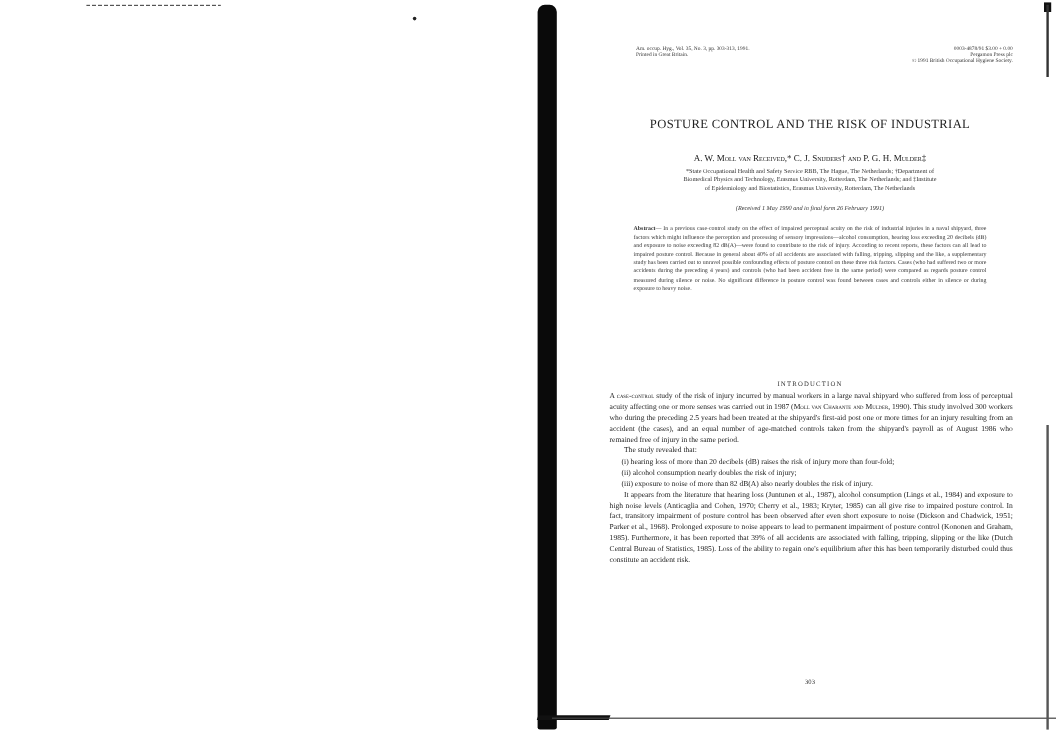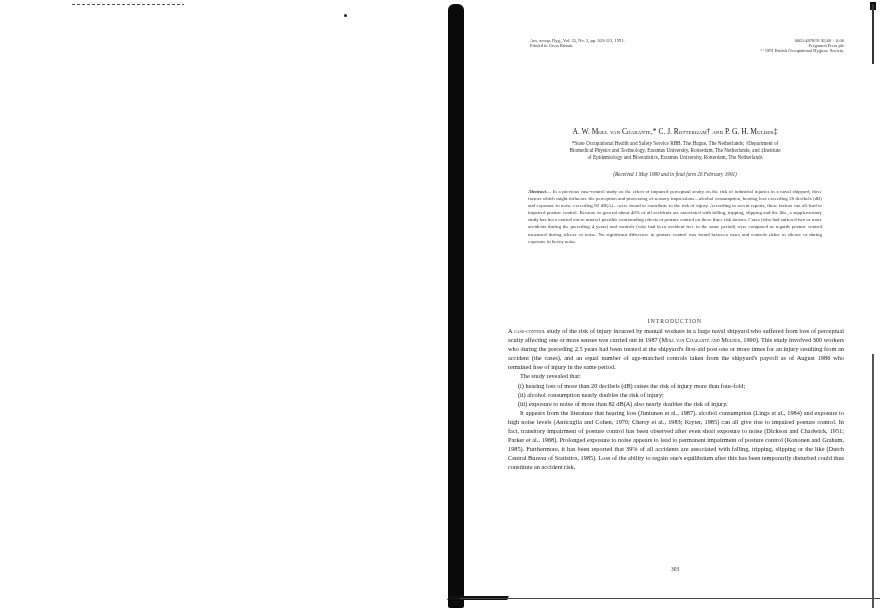--- a/index.html
+++ b/index.html
@@ -55,23 +55,24 @@
     <div>Am. occup. Hyg., Vol. 35, No. 3, pp. 303-313, 1991.</div>
     <div>Printed in Great Britain.</div>
   </div>
   <div class="journal-right">
     <div>0003-4878/91 $3.00 + 0.00</div>
     <div>Pergamon Press plc</div>
     <div>© 1991 British Occupational Hygiene Society.</div>
   </div>
 
   <div class="title">
+    <div>POSTURE CONTROL AND THE RISK OF INDUSTRIAL</div>
   </div>
 
-  <div class="authors">A. W. Moll van Charante,* C. J. Rotterdam† and P. G. H. Mulder‡</div>
+  <div class="authors">A. W. Moll van Received,* C. J. Snijders† and P. G. H. Mulder‡</div>
 
   <div class="affil">
     <div>*State Occupational Health and Safety Service RBB, The Hague, The Netherlands; †Department of</div>
     <div>Biomedical Physics and Technology, Erasmus University, Rotterdam, The Netherlands; and ‡Institute</div>
     <div>of Epidemiology and Biostatistics, Erasmus University, Rotterdam, The Netherlands</div>
   </div>
 
   <div class="received">(Received 1 May 1990 and in final form 26 February 1991)</div>
 
   <div class="abstract">

